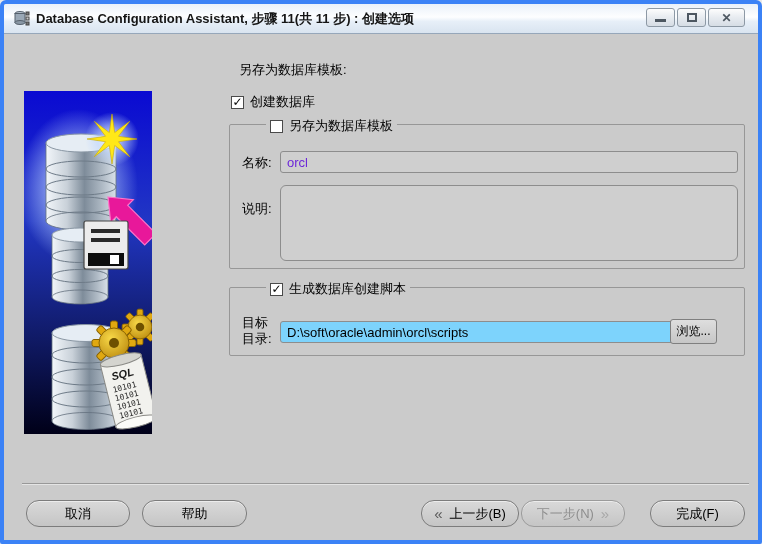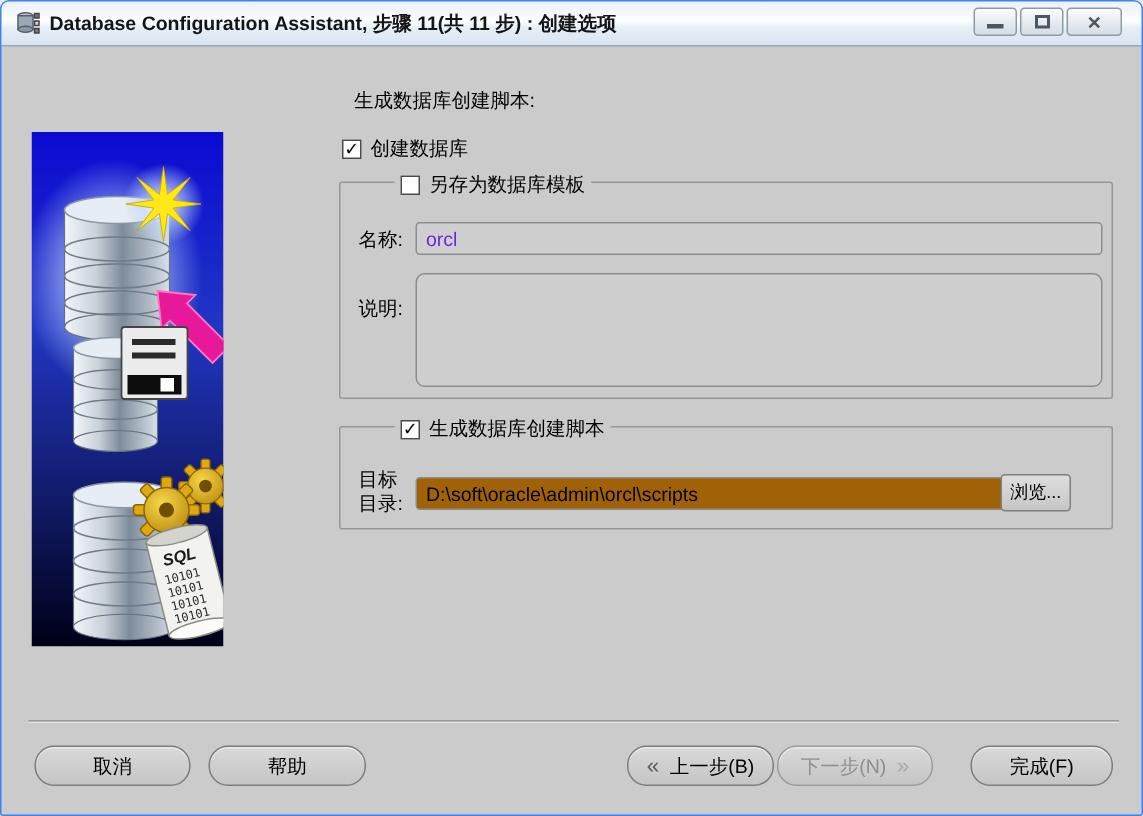--- a/index.html
+++ b/index.html
@@ -1,18 +1,18 @@
 <!DOCTYPE html>
 <html><head>
 <meta charset="utf-8">
 <style>
   * { margin:0; padding:0; box-sizing:border-box; }
   html,body { width:762px; height:544px; background:#e9e9e9; font-family:"Liberation Sans","DejaVu Sans",sans-serif; }
   .window { position:relative; width:762px; height:544px; background:#cbcbcb;
-            border:1px solid #3b82f6; border-radius:6px 6px 2px 2px; overflow:hidden; }
+            border:4px solid #3b82f6; border-radius:6px 6px 2px 2px; overflow:hidden; }
   
   .titlebar { position:absolute; top:0; left:0; right:0; height:30px;
               background:linear-gradient(180deg,#eaf1f9 0%,#fdfeff 45%,#e7eff8 60%,#d9e4f0 100%);
               border-bottom:1px solid #96a7ba; display:flex; align-items:center; padding:0 9px; }
   .app-icon { width:17px; height:17px; display:inline-block; }
   .title { font-size:13px; font-weight:bold; color:#151515; margin-left:6px; white-space:nowrap; }
   .win-controls { position:absolute; right:13px; top:4px; display:flex; gap:2px; }
   .winbtn { width:29px; height:19px; border:1px solid #8d99a5; border-radius:3px;
             background:linear-gradient(180deg,#fdfdfd,#e7ebf0 50%,#d6dde5);
             display:flex; align-items:center; justify-content:center; cursor:pointer; padding:0; }
@@ -27,21 +27,21 @@
   .cbrow { position:absolute; display:flex; align-items:center; gap:6px; font-size:13px; color:#000; cursor:default; }
   .cb { width:13px; height:13px; background:#fff; border:1px solid #4a4a4a; display:inline-flex;
         align-items:center; justify-content:center; font-size:12px; font-weight:bold; color:#000; line-height:1; flex:0 0 13px; }
   .create-db { left:227px; top:89px; }
   .group { position:absolute; border:1px solid #979797; border-radius:2px; }
   .group-legend { position:absolute; top:-8px; left:5px; background:#cbcbcb; padding:0 4px;
                   display:flex; align-items:center; gap:6px; font-size:13px; color:#000;margin-left:31px; }
   .g-template { left:225px; top:120px; width:516px; height:145px; }
   .g-scripts  { left:225px; top:283px; width:516px; height:69px; }
   .flabel { position:absolute; font-size:13px; color:#000; }
-  .tfield { position:absolute; height:22px; border:1px solid #8d8d8d; border-radius:3px; background:#a16207;
+  .tfield { position:absolute; height:22px; border:1px solid #8d8d8d; border-radius:3px; background:#7dd3fc;
             font-family:"Liberation Sans","DejaVu Sans",sans-serif; font-size:13px; color:#000; padding:0 6px; }
   .tfield:disabled { background:#cfcfcf; color:#6d28d9; }
   .tarea { position:absolute; border:1px solid #8d8d8d; border-radius:6px; background:#cfcfcf; resize:none;
            font-family:"Liberation Sans","DejaVu Sans",sans-serif; font-size:13px; }
   .browse-btn { position:absolute; left:440px; top:31px; width:47px; height:25px;
                 border:1px solid #7f7f7f; border-radius:3px; font-size:12px; color:#000;
                 background:linear-gradient(180deg,#dedede,#c6c6c6); cursor:pointer; }
   
   .separator { position:absolute; left:18px; top:479px; width:727px; height:1px;
                background:#989898; box-shadow:0 1px 0 #e4e4e4; }
@@ -187,21 +187,21 @@
         <ellipse cx="0" cy="34" rx="21" ry="5" fill="#fbfbf8" stroke="#8a8a86"></ellipse>
         <text x="-13" y="-12" font-family="Liberation Sans, sans-serif" font-size="11" font-weight="bold" font-style="italic" fill="#1a1a1a">SQL</text>
         <text x="-15" y="0" font-family="DejaVu Sans Mono, monospace" font-size="8" fill="#2a2a2a">10101</text>
         <text x="-15" y="9" font-family="DejaVu Sans Mono, monospace" font-size="8" fill="#2a2a2a">10101</text>
         <text x="-15" y="18" font-family="DejaVu Sans Mono, monospace" font-size="8" fill="#2a2a2a">10101</text>
         <text x="-15" y="27" font-family="DejaVu Sans Mono, monospace" font-size="8" fill="#2a2a2a">10101</text>
       </g>
     </svg>
   </div>
 
-  <div class="prompt">生成数据库创建脚本:</div>
+  <div class="prompt">另存为数据库模板:</div>
 
   <label class="cbrow create-db">
     <span class="cb">✓</span>
     <span>创建数据库</span>
   </label>
 
   <div class="group g-template">
     <label class="group-legend">
       <span class="cb"></span>
       <span>另存为数据库模板</span>

